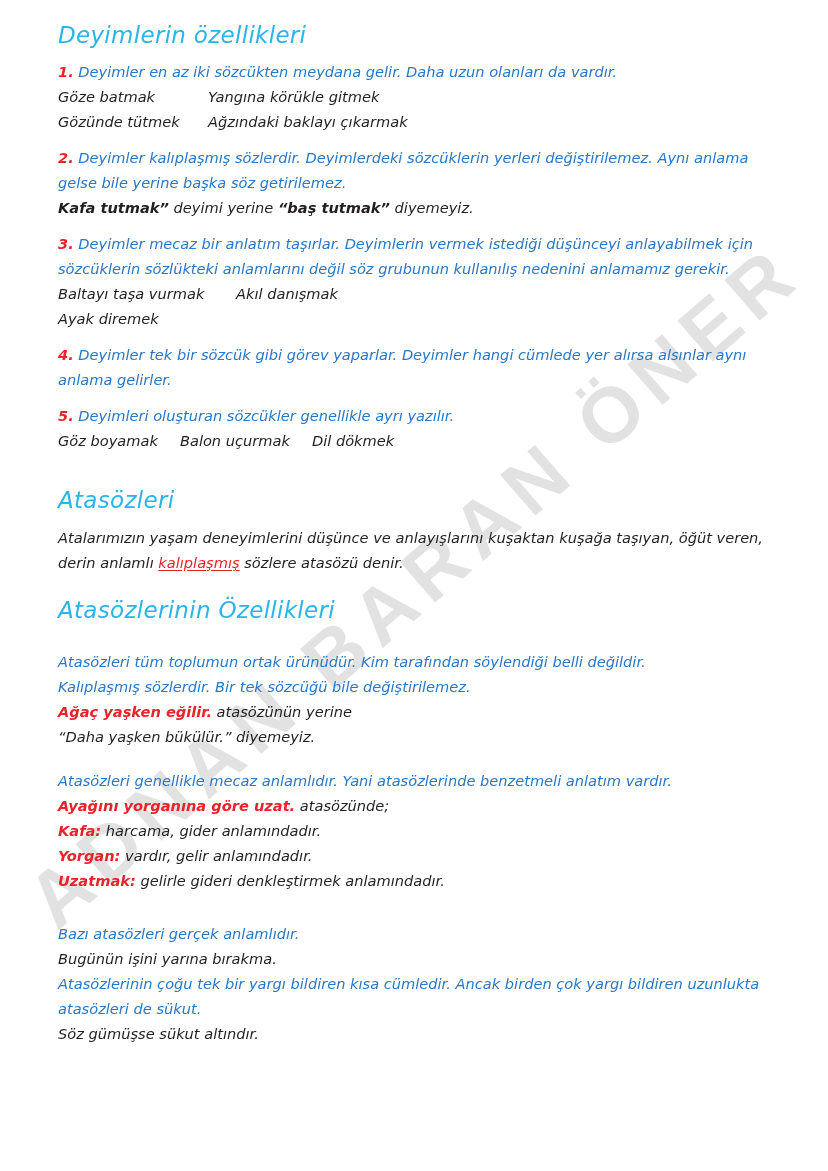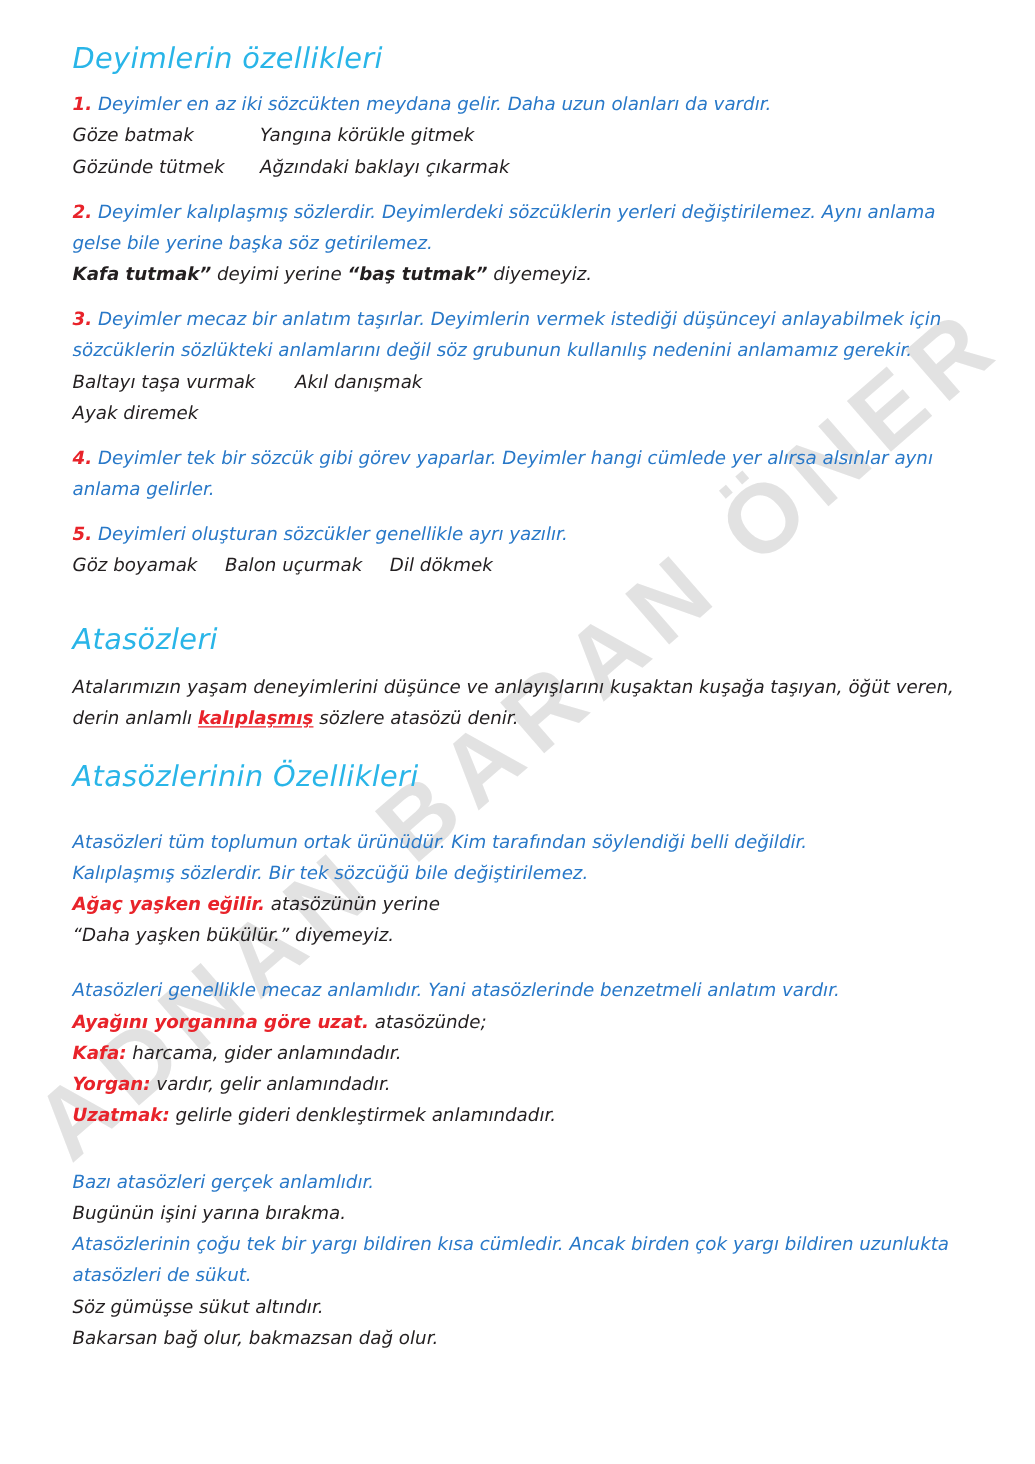--- a/index.html
+++ b/index.html
@@ -27,21 +27,21 @@
     color: #d8d8d8;
     opacity: .72;
     white-space: nowrap;
     user-select: none;
     pointer-events: none;
     z-index: 0;
   }
   .content {
     position: relative;
     z-index: 2;
-    padding: 34px 42px 0 58px;
+    padding: 22px 42px 0 58px;
   }
   
   .h-main {
     color: #29b5e8;
     font-family: "DejaVu Sans", sans-serif;
     font-size: 23px;
     font-style: italic;
     font-weight: 400;
     letter-spacing: .3px;
     margin: 0 0 9px 0;
@@ -82,21 +82,21 @@
     line-height: 25px;
     color: #231f20;
   }
   .ex.col1 { width: 150px; flex: 0 0 150px; }
   .ex.col2 { flex: 0 0 auto; }
   .ex.inline { margin-right: 22px; }
 
   .b { font-weight: 700; }
   .u-red {
     color: #e8232a;
-    font-weight: 700;
+    font-weight: 400;
     text-decoration: underline;
     text-decoration-color: #e8232a;
     text-underline-offset: 2px;
   }
   .red-b { color: #e8232a; font-weight: 700; }
   .spacer-md { height: 19px; }
   .spacer-lg { height: 28px; }
 
   .para { margin: 0; }
 </style>
@@ -172,16 +172,15 @@
     <p class="line para"><span class="red-b">Kafa:</span><span class="black"> harcama, gider anlamındadır.</span></p>
     <p class="line para"><span class="red-b">Yorgan:</span><span class="black"> vardır, gelir anlamındadır.</span></p>
     <p class="line para"><span class="red-b">Uzatmak:</span><span class="black"> gelirle gideri denkleştirmek anlamındadır.</span></p>
 
     <div class="spacer-lg"></div>
 
     <p class="line blue para">Bazı atasözleri gerçek anlamlıdır.</p>
     <p class="line black para">Bugünün işini yarına bırakma.</p>
     <p class="line blue para">Atasözlerinin çoğu tek bir yargı bildiren kısa cümledir. Ancak birden çok yargı bildiren uzunlukta atasözleri de sükut.</p>
     <p class="line black para">Söz gümüşse sükut altındır.</p>
-    <p class="line black para">Bakarsan bağ olur, bakmazsan dağ olur.</p>
 
   </div>
 </div>
 
 </body></html>

